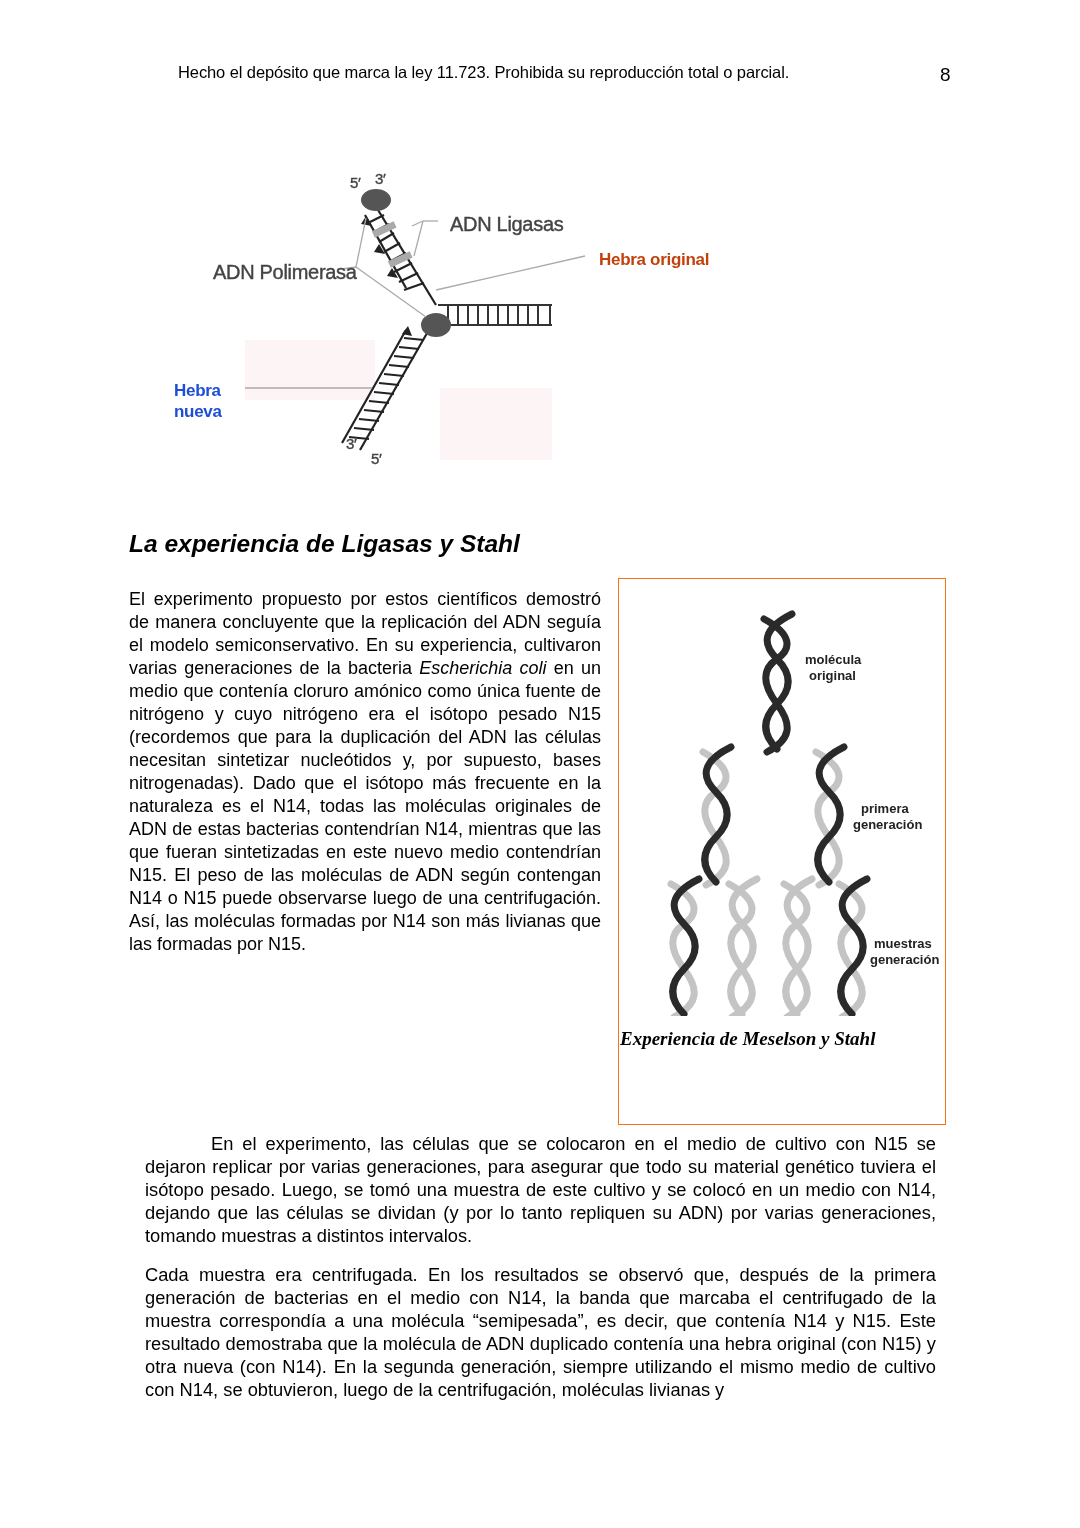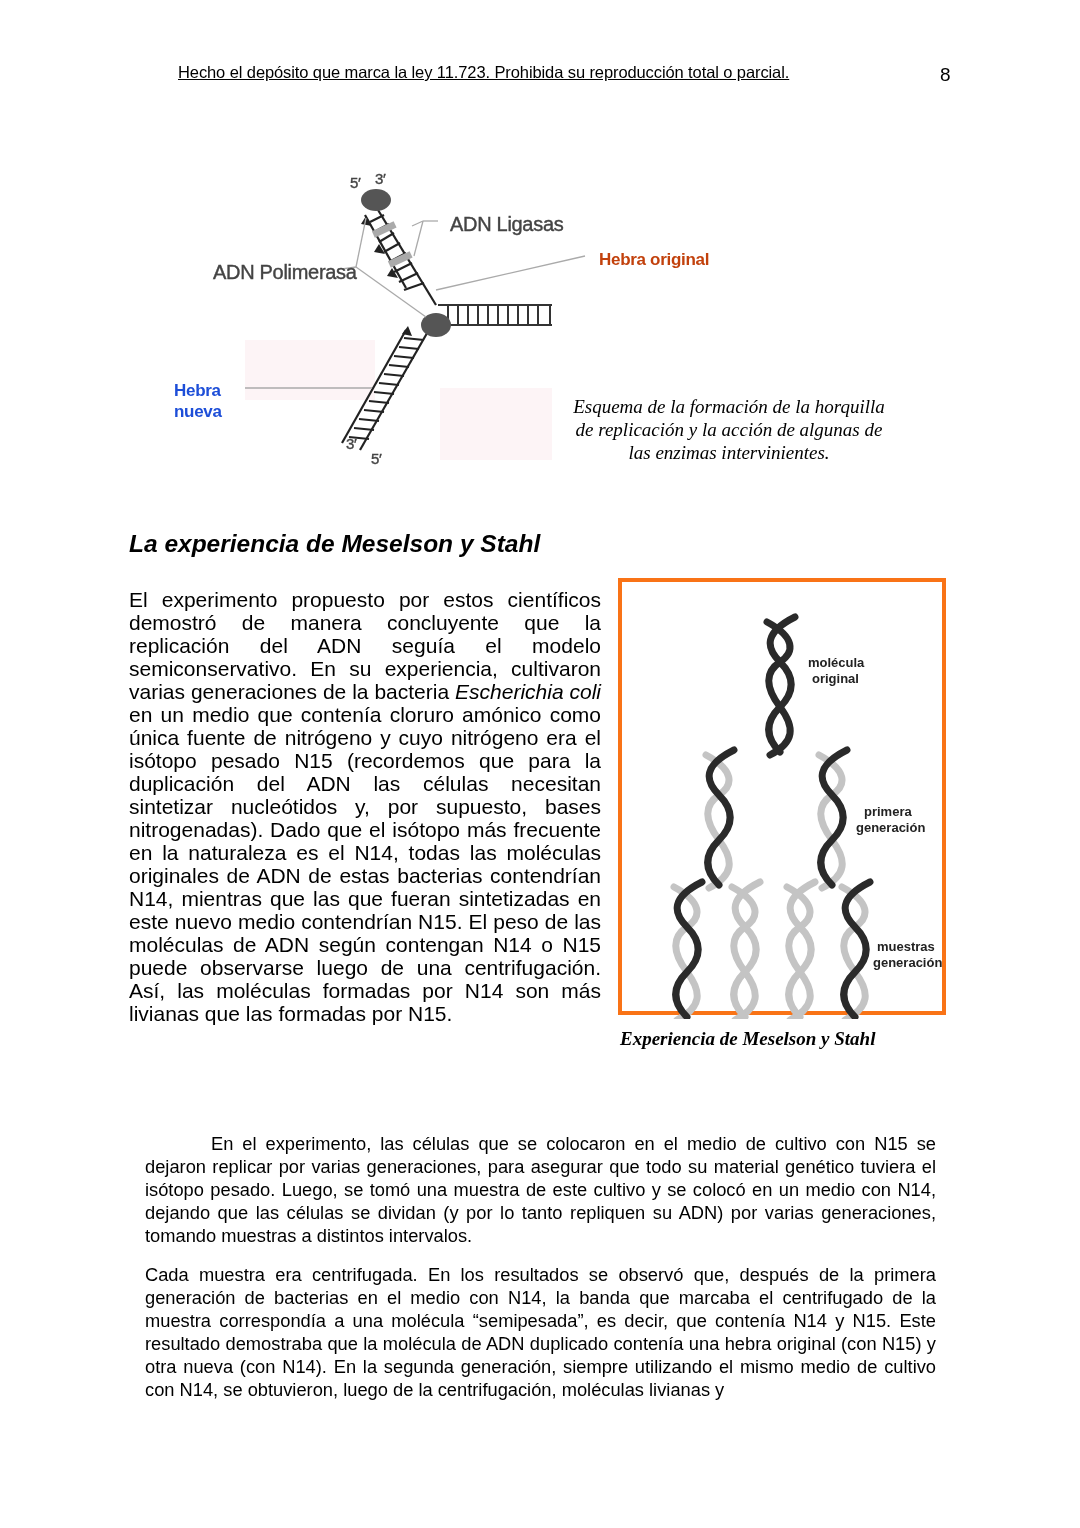--- a/index.html
+++ b/index.html
@@ -1,27 +1,27 @@
 <!DOCTYPE html>
 <html><head>
 <meta charset="utf-8">
 <style>
   html, body { margin:0; padding:0; background:#ffffff; }
   body { width:1080px; height:1528px; position:relative; overflow:hidden; color:#000; font-family:"Liberation Sans", sans-serif; }
-  .header { position:absolute; top:63px; left:178px; font-size:16.5px; letter-spacing:-0.1px;text-decoration:underline; }
+  .header { position:absolute; top:63px; left:178px; font-size:16.5px; letter-spacing:-0.1px; }
   .pagenum { position:absolute; top:64px; left:940px; font-size:19px; }
   .fig1 { position:absolute; left:160px; top:160px; width:760px; height:320px; }
   .fig1 svg { position:absolute; left:0; top:0; }
   .lbl { position:absolute; font-weight:bold; color:#555; font-size:20px; letter-spacing:-0.3px; }
   .lbl.dark { color:#444; font-weight:normal; -webkit-text-stroke:0.4px #444; }
   .cap1 { position:absolute; left:404px; top:235px; width:330px; text-align:center; font-family:"Liberation Serif", serif; font-style:italic; font-size:19px; line-height:23px; }
   .section-title { position:absolute; left:129px; top:530px; font-size:24.5px; font-weight:bold; font-style:italic; }
-  .para1 { position:absolute; left:129px; top:588px; width:472px; font-size:21px; line-height:23px; text-align:justify; }
+  .para1 { position:absolute; left:129px; top:588px; width:472px; font-size:18px; line-height:23px; text-align:justify; }
   .para1 .ital { font-style:italic; }
-  .fig2 { position:absolute; left:618px; top:578px; width:328px; height:437px; border:4px solid #f97316; box-sizing:border-box; }
+  .fig2 { position:absolute; left:618px; top:578px; width:328px; height:547px; border:1px solid #f97316; box-sizing:border-box; }
   .fig2 svg { position:absolute; left:0; top:0; }
   .glbl { position:absolute; font-size:13px; font-weight:bold; line-height:16px; color:#222; }
   .cap2 { position:absolute; left:620px; top:1028px; width:320px; text-align:left; font-family:"Liberation Serif", serif; font-style:italic; font-weight:bold; font-size:19px; }
   .para2 { position:absolute; left:129px; top:1116px; width:823px; font-size:18.3px; line-height:23px; text-align:justify; }
   .para2 p { margin:16px; }
   .indent { text-indent:66px; }
 </style>
 </head>
 <body>
 
@@ -106,24 +106,23 @@
     </g>
   </svg>
   <div class="lbl dark" style="left:190px;top:14px;font-size:15px;">5′</div>
   <div class="lbl dark" style="left:215px;top:10px;font-size:15px;">3′</div>
   <div class="lbl dark" style="left:290px;top:53px;">ADN Ligasas</div>
   <div class="lbl dark" style="left:53px;top:101px;">ADN Polimerasa</div>
   <div class="lbl" style="left:439px;top:90px;font-size:17px;color:#c2410c;">Hebra original</div>
   <div class="lbl" style="left:14px;top:220px;width:60px;font-size:17px;color:#1d4ed8;line-height:21px;height:38px;overflow:hidden;">Hebra nueva</div>
   <div class="lbl dark" style="left:186px;top:275px;font-size:15px;">3′</div>
   <div class="lbl dark" style="left:211px;top:290px;font-size:15px;">5′</div>
-  <div class="cap1">Esquema de  la formación de la horquilla de replicación y la acción de algunas de las enzimas intervinientes.</div>
 </div>
 
-<div class="section-title">La experiencia de Meselson y Stahl</div>
+<div class="section-title">La experiencia de Ligasas y Stahl</div>
 
 <div class="para1"><span>El experimento propuesto por estos científicos demostró de manera concluyente que la replicación del ADN seguía el modelo semiconservativo. En su experiencia, cultivaron varias generaciones de la bacteria </span><span class="ital">Escherichia coli</span><span> en un medio que contenía cloruro amónico como única fuente de nitrógeno y cuyo nitrógeno era el isótopo pesado N15 (recordemos que para la duplicación del ADN las células necesitan sintetizar nucleótidos y, por supuesto, bases nitrogenadas). Dado que el isótopo más frecuente en la naturaleza es el N14, todas las moléculas originales de ADN de estas bacterias contendrían N14, mientras que las que fueran sintetizadas en este nuevo medio contendrían N15. El peso de las moléculas de ADN según contengan N14 o N15 puede observarse luego de una centrifugación. Así, las moléculas formadas por N14 son más livianas que las formadas por N15.</span></div>
 
 <div class="fig2">
   <svg width="328" height="437" viewBox="0 0 328 437">
     <defs>
       <g id="helixA">
         <path d="M30,0 C0,15 0,30 15,45 C30,60 30,75 15,90 C0,105 0,120 15,135" fill="none" stroke-width="7" stroke-linecap="round"></path>
       </g>
       <g id="helixB">

